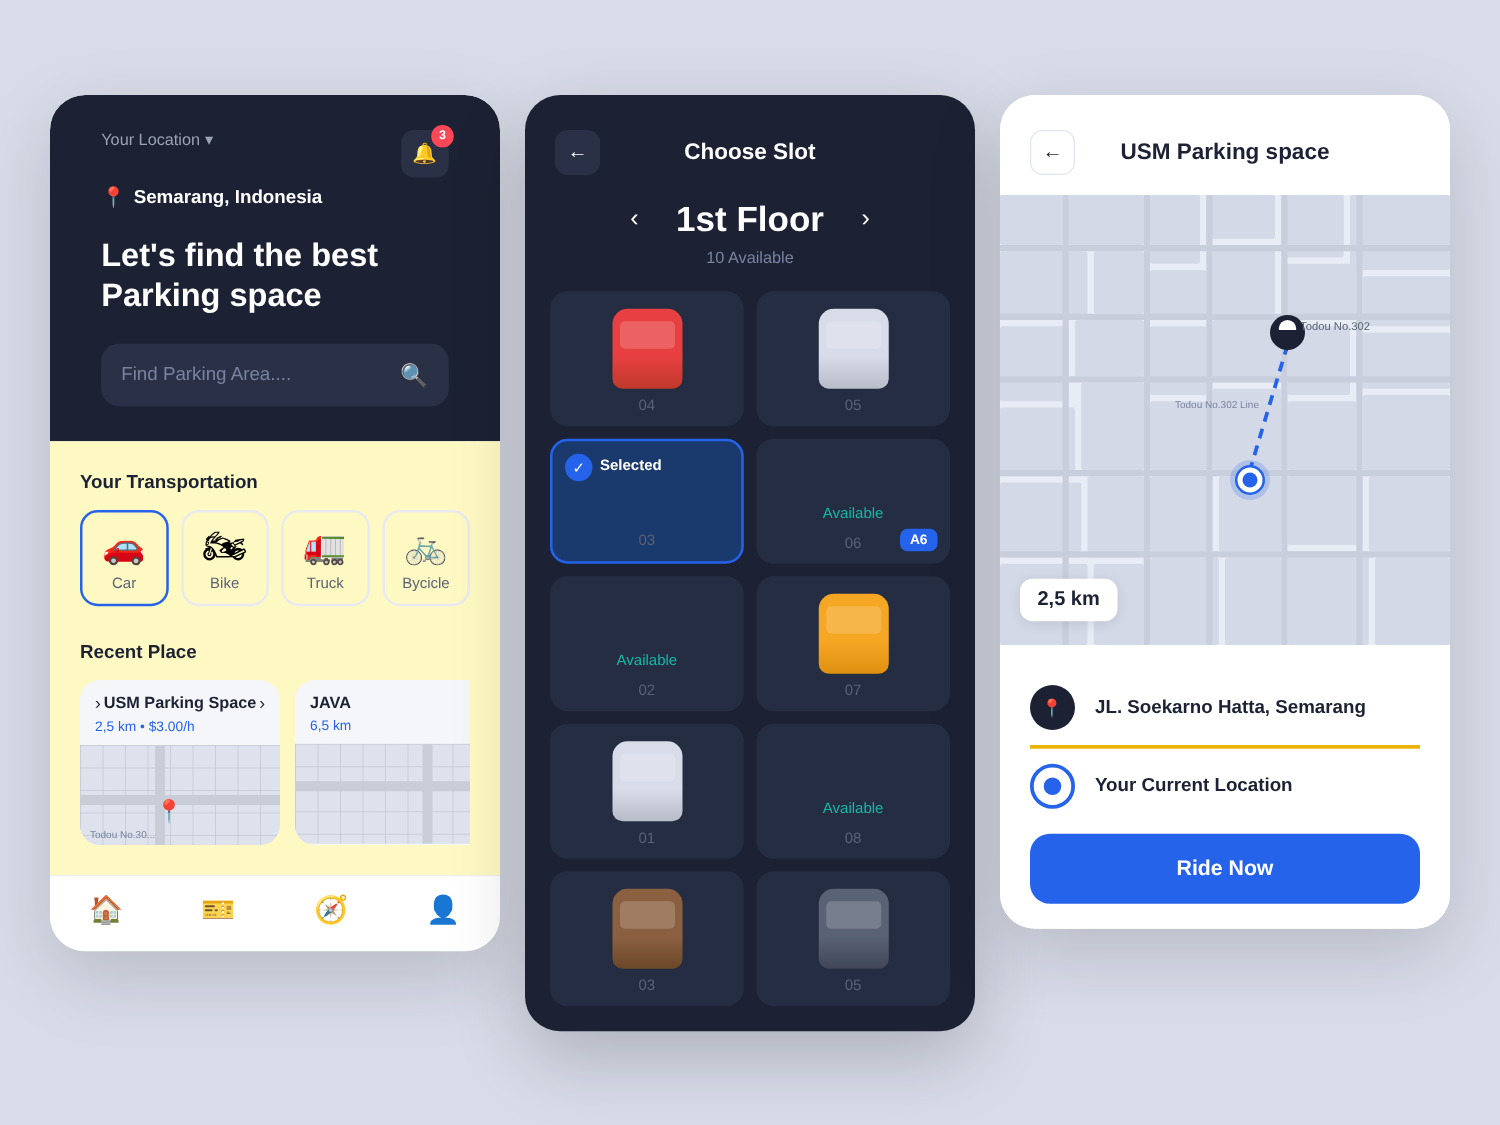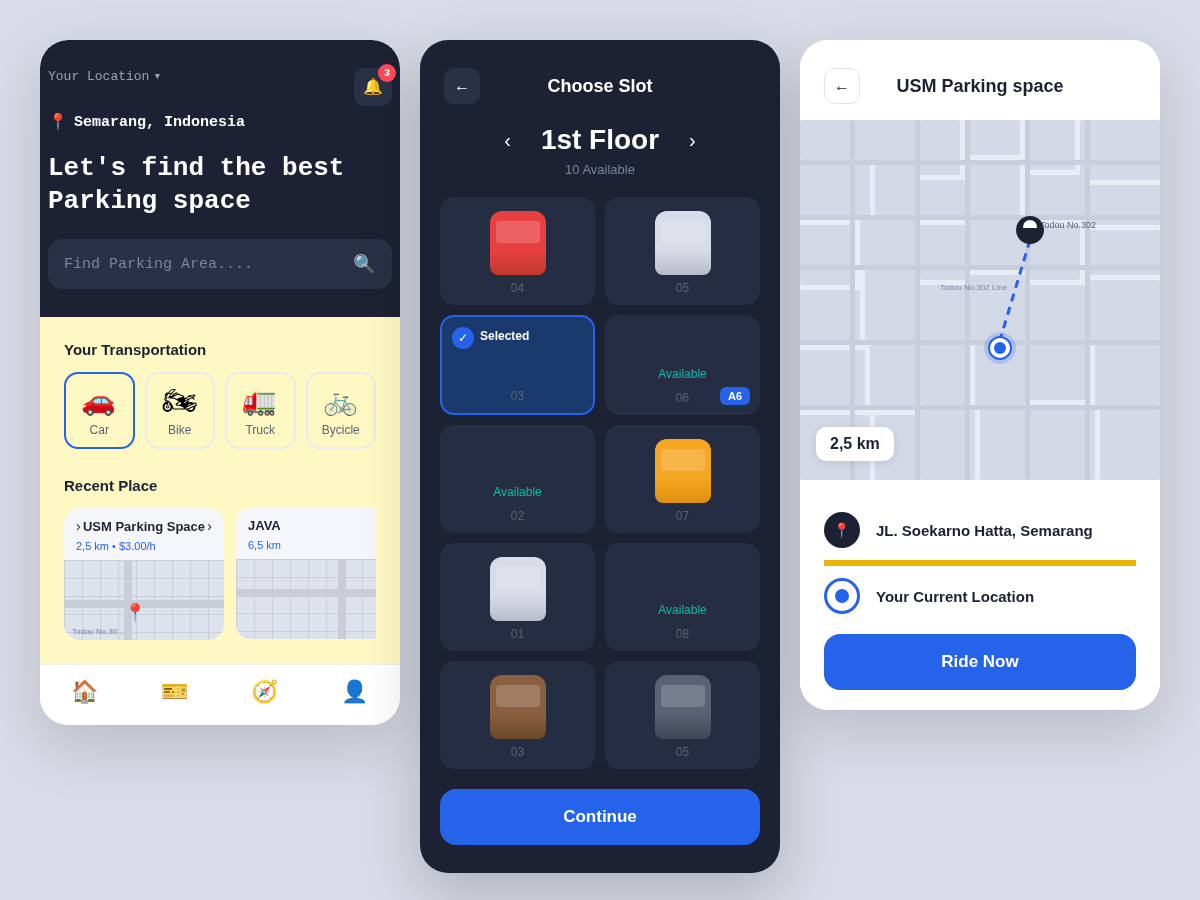--- a/index.html
+++ b/index.html
@@ -21,23 +21,22 @@
     
     .screen1 {
       width: 360px;
       background: #f5f6fa;
       border-radius: 28px;
       overflow: hidden;
       box-shadow: 0 20px 60px rgba(0,0,0,0.15);
     }
     .s1-header {
       background: #1c2233;
-      padding: 28px 8px 28px;
+      padding: 28px 41px 28px;
       border-radius: 28px 28px 0 0;
-      font-family: Liberation Mono, monospace;
     }
     .s1-location-row {
       display: flex;
       justify-content: space-between;
       align-items: flex-start;
       margin-bottom: 6px;
     }
     .s1-location-label {
       display: flex;
       align-items: center;
@@ -453,21 +452,21 @@
       padding: 20px 24px;
       background: white;
     }
     .s3-route-item {
       display: flex;
       align-items: center;
       gap: 16px;
       padding: 12px 0;
     }
     .s3-route-item + .s3-route-item {
-      border-top: 6px solid #eab308;
+      border-top: 3px solid #eab308;
     }
     .s3-route-icon-pin {
       width: 36px;
       height: 36px;
       background: #1c2233;
       border-radius: 50%;
       display: flex;
       align-items: center;
       justify-content: center;
       color: white;
@@ -675,21 +674,20 @@
         <div class="car-top-view brown"></div>
         <span class="s2-slot-label">03</span>
       </div>
 
       <div class="s2-slot">
         <div class="car-top-view dark"></div>
         <span class="s2-slot-label">05</span>
       </div>
     </div>
 
-    <div class="s2-continue-btn">Continue</div>
   </div>
 
   <div class="screen3">
     <div class="s3-header">
       <div class="s3-back-btn">
         <span>←</span>
       </div>
       <div class="s3-title">USM Parking space</div>
     </div>
 

